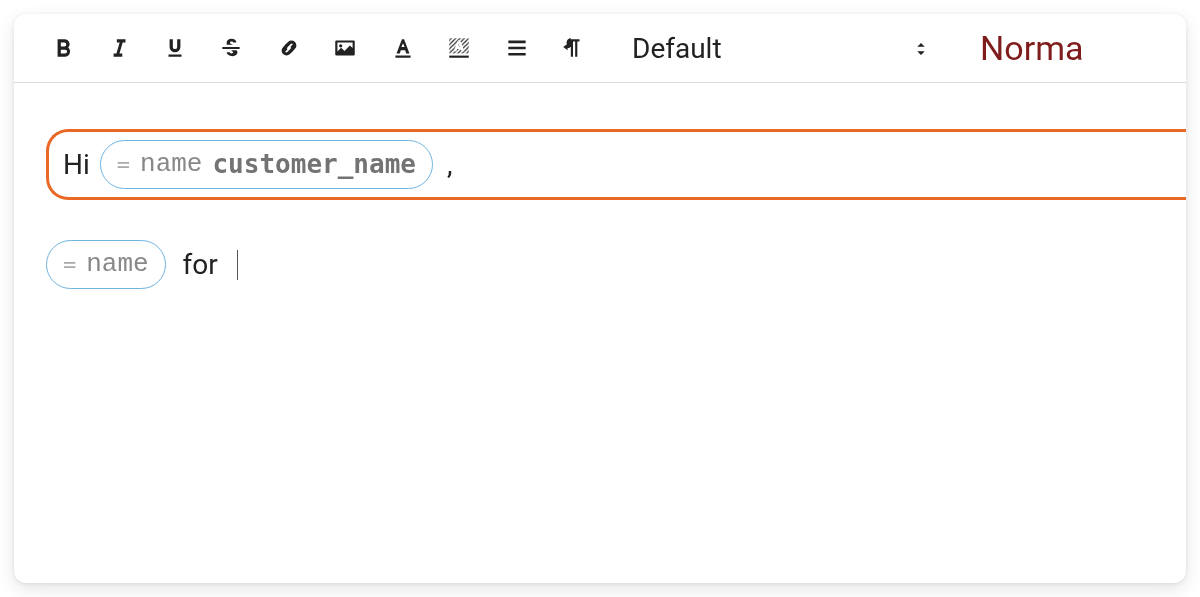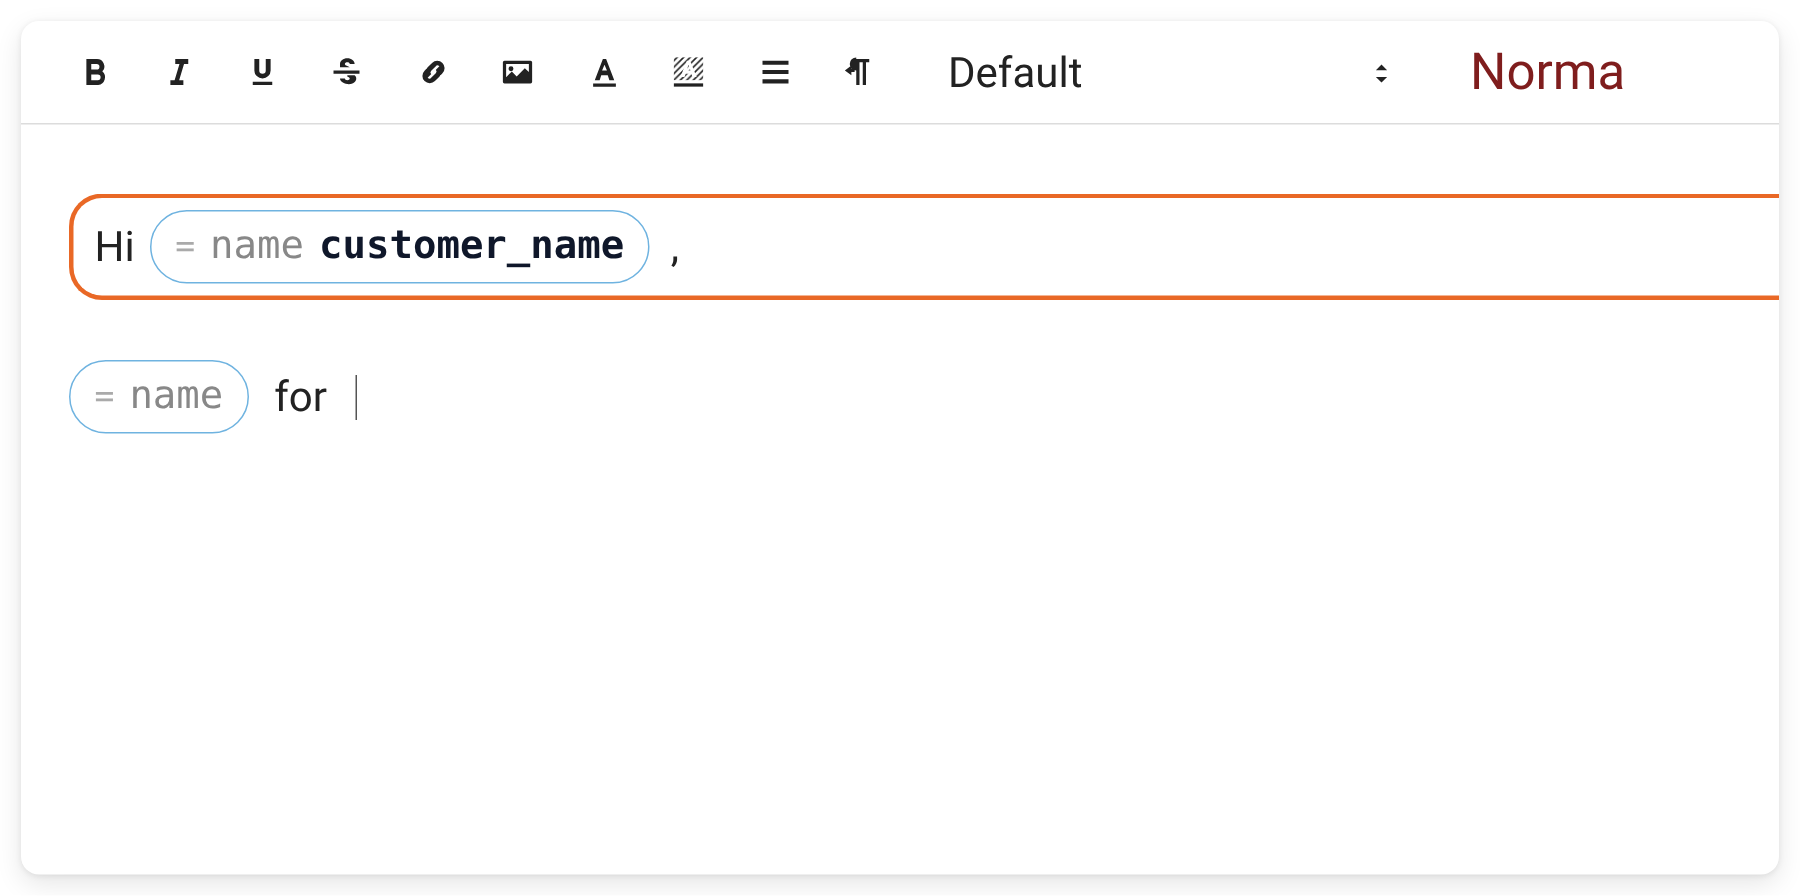--- a/index.html
+++ b/index.html
@@ -89,22 +89,22 @@
     gap: 10px;
     border: 1.5px solid #6fb3e0;
     border-radius: 999px;
     padding: 4px 16px;
     font-size: 26px;
     color: #888;
     font-family: ui-monospace, SFMono-Regular, Menlo, Consolas, monospace;
     cursor: pointer;
   }
   .var-chip .eq { color: #aaa; font-size: 22px; }
-  .var-chip .kw  { color: #888; font-weight: 400; }
-  .var-chip .val { color: #0f172a; font-weight: 700; }
+  .var-chip .kw  { color: #888; font-weight: 400; font-family: Liberation Mono, monospace; }
+  .var-chip .val { color: #737373; font-weight: 700; }
   .comma { font-size: 28px; color: #222; margin-left: 4px; }
   .cursor {
     display: inline-block;
     width: 1.5px;
     height: 30px;
     background: #555;
     margin-left: 2px;
     vertical-align: middle;
   }
   .txt { white-space: pre; }

